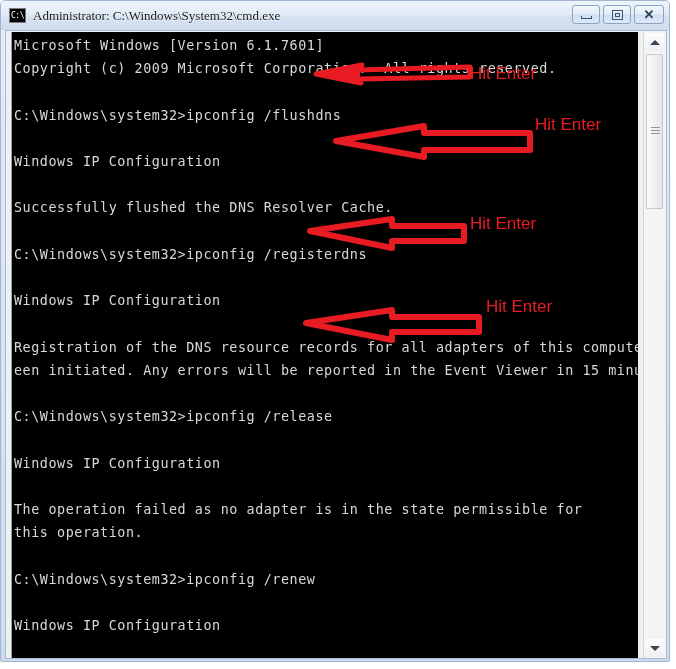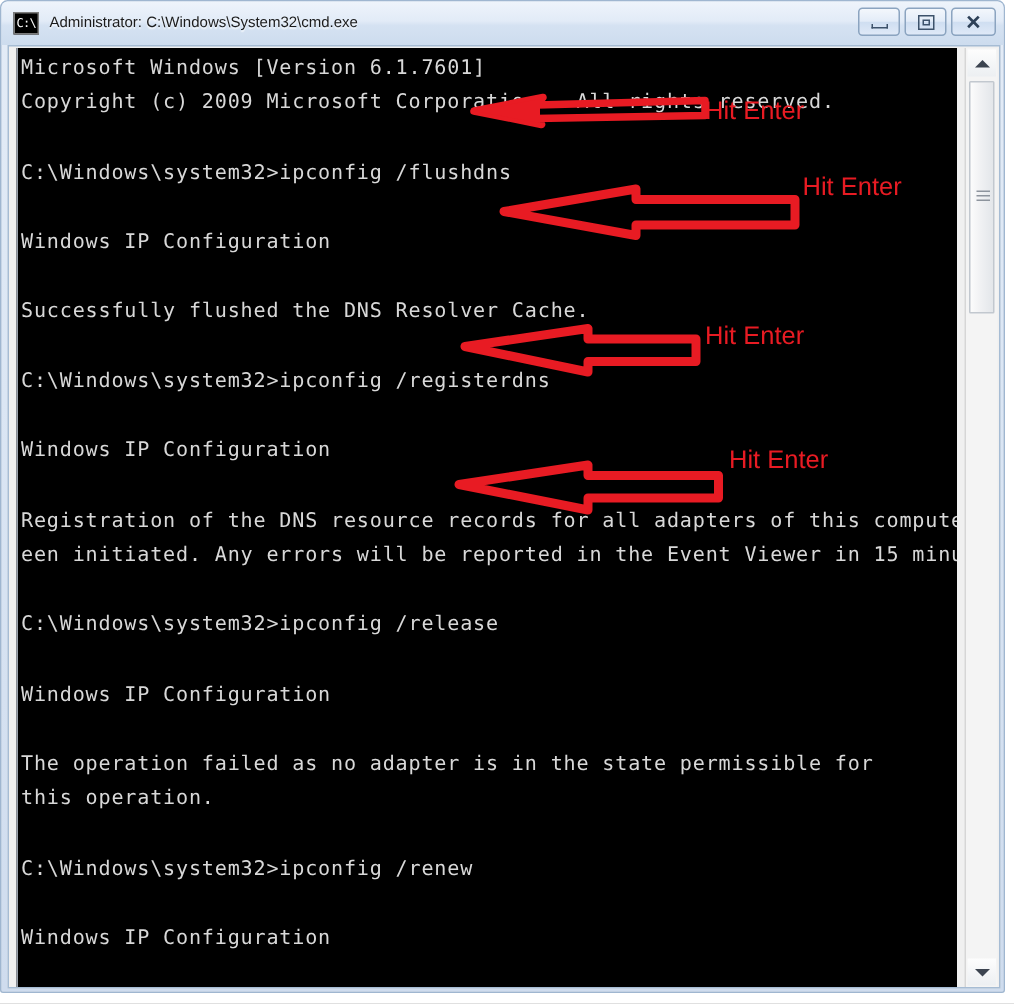--- a/index.html
+++ b/index.html
@@ -65,22 +65,22 @@
     top: 0px;
     font-family: "DejaVu Sans Mono", monospace;
     font-size: 8px;
     line-height: 13px;
     color: #ffffff;
     letter-spacing: -0.5px;
     white-space: nowrap;
   }
 
   .title-text {
-    font-family: Liberation Sans, sans-serif;
-    font-size: 10px;
+    font-family: Liberation Serif, serif;
+    font-size: 13px;
     color: #1b1b1b;
     white-space: nowrap;
     text-shadow: 0 1px 1px rgba(255,255,255,0.85);
   }
 
   .win-buttons {
     position: absolute;
     right: 5px;
     top: 4px;
     display: flex;

